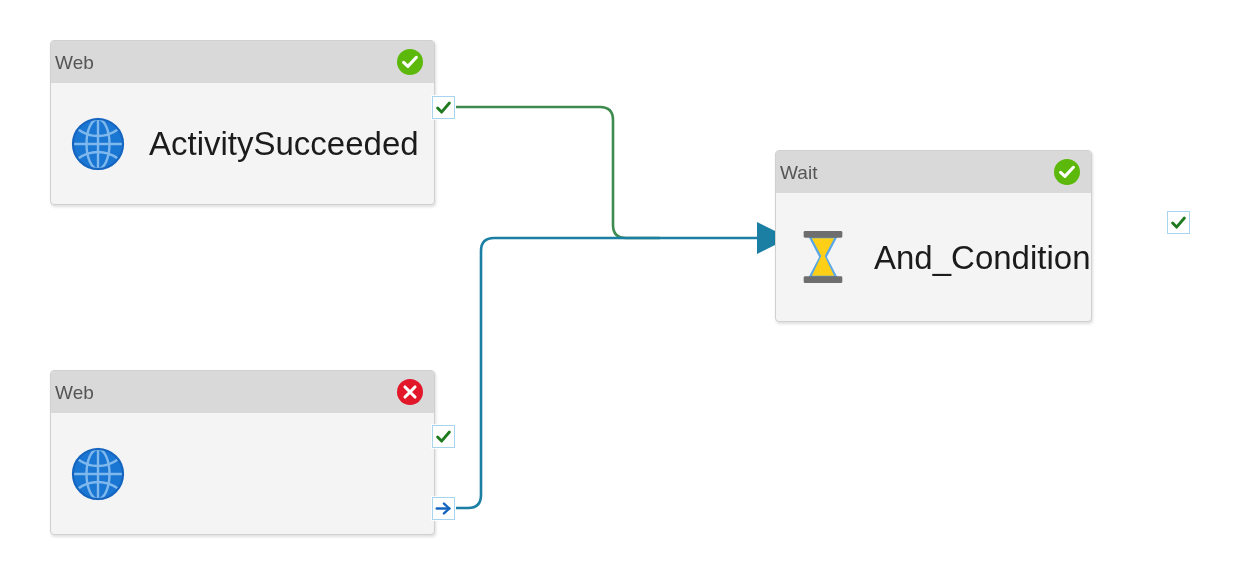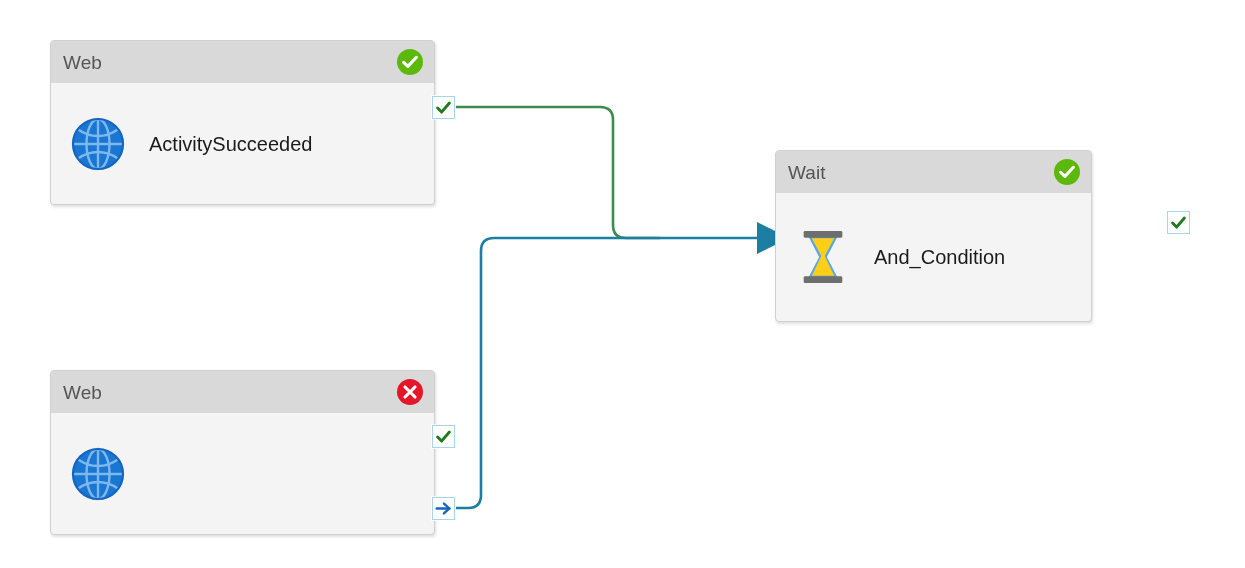--- a/index.html
+++ b/index.html
@@ -38,21 +38,21 @@
     box-shadow: 1px 2px 3px rgba(0,0,0,0.13);
   }
   .node-header {
     position: relative;
     height: 42px;
     background: #d9d9d9;
     border-top-left-radius: 3px;
     border-top-right-radius: 3px;
     display: flex;
     align-items: center;
-    padding: 0 12px;
+    padding: 0 4px;
     box-sizing: border-box;
   }
   .node-title {
     font-size: 19px;
     font-weight: 400;
     color: #555555;
     letter-spacing: 0.1px;
     line-height: 1;
   }
   .node-status {
@@ -73,21 +73,21 @@
   .node-icon {
     width: 58px;
     height: 58px;
     flex: 0 0 58px;
     display: flex;
     align-items: center;
     justify-content: center;
   }
   .node-label {
     margin-left: 22px;
-    font-size: 20px;
+    font-size: 33px;
     font-weight: 300;
     color: #1b1b1b;
     white-space: nowrap;
     line-height: 1;
   }
 
   
   .port {
     position: absolute;
     width: 23px;

